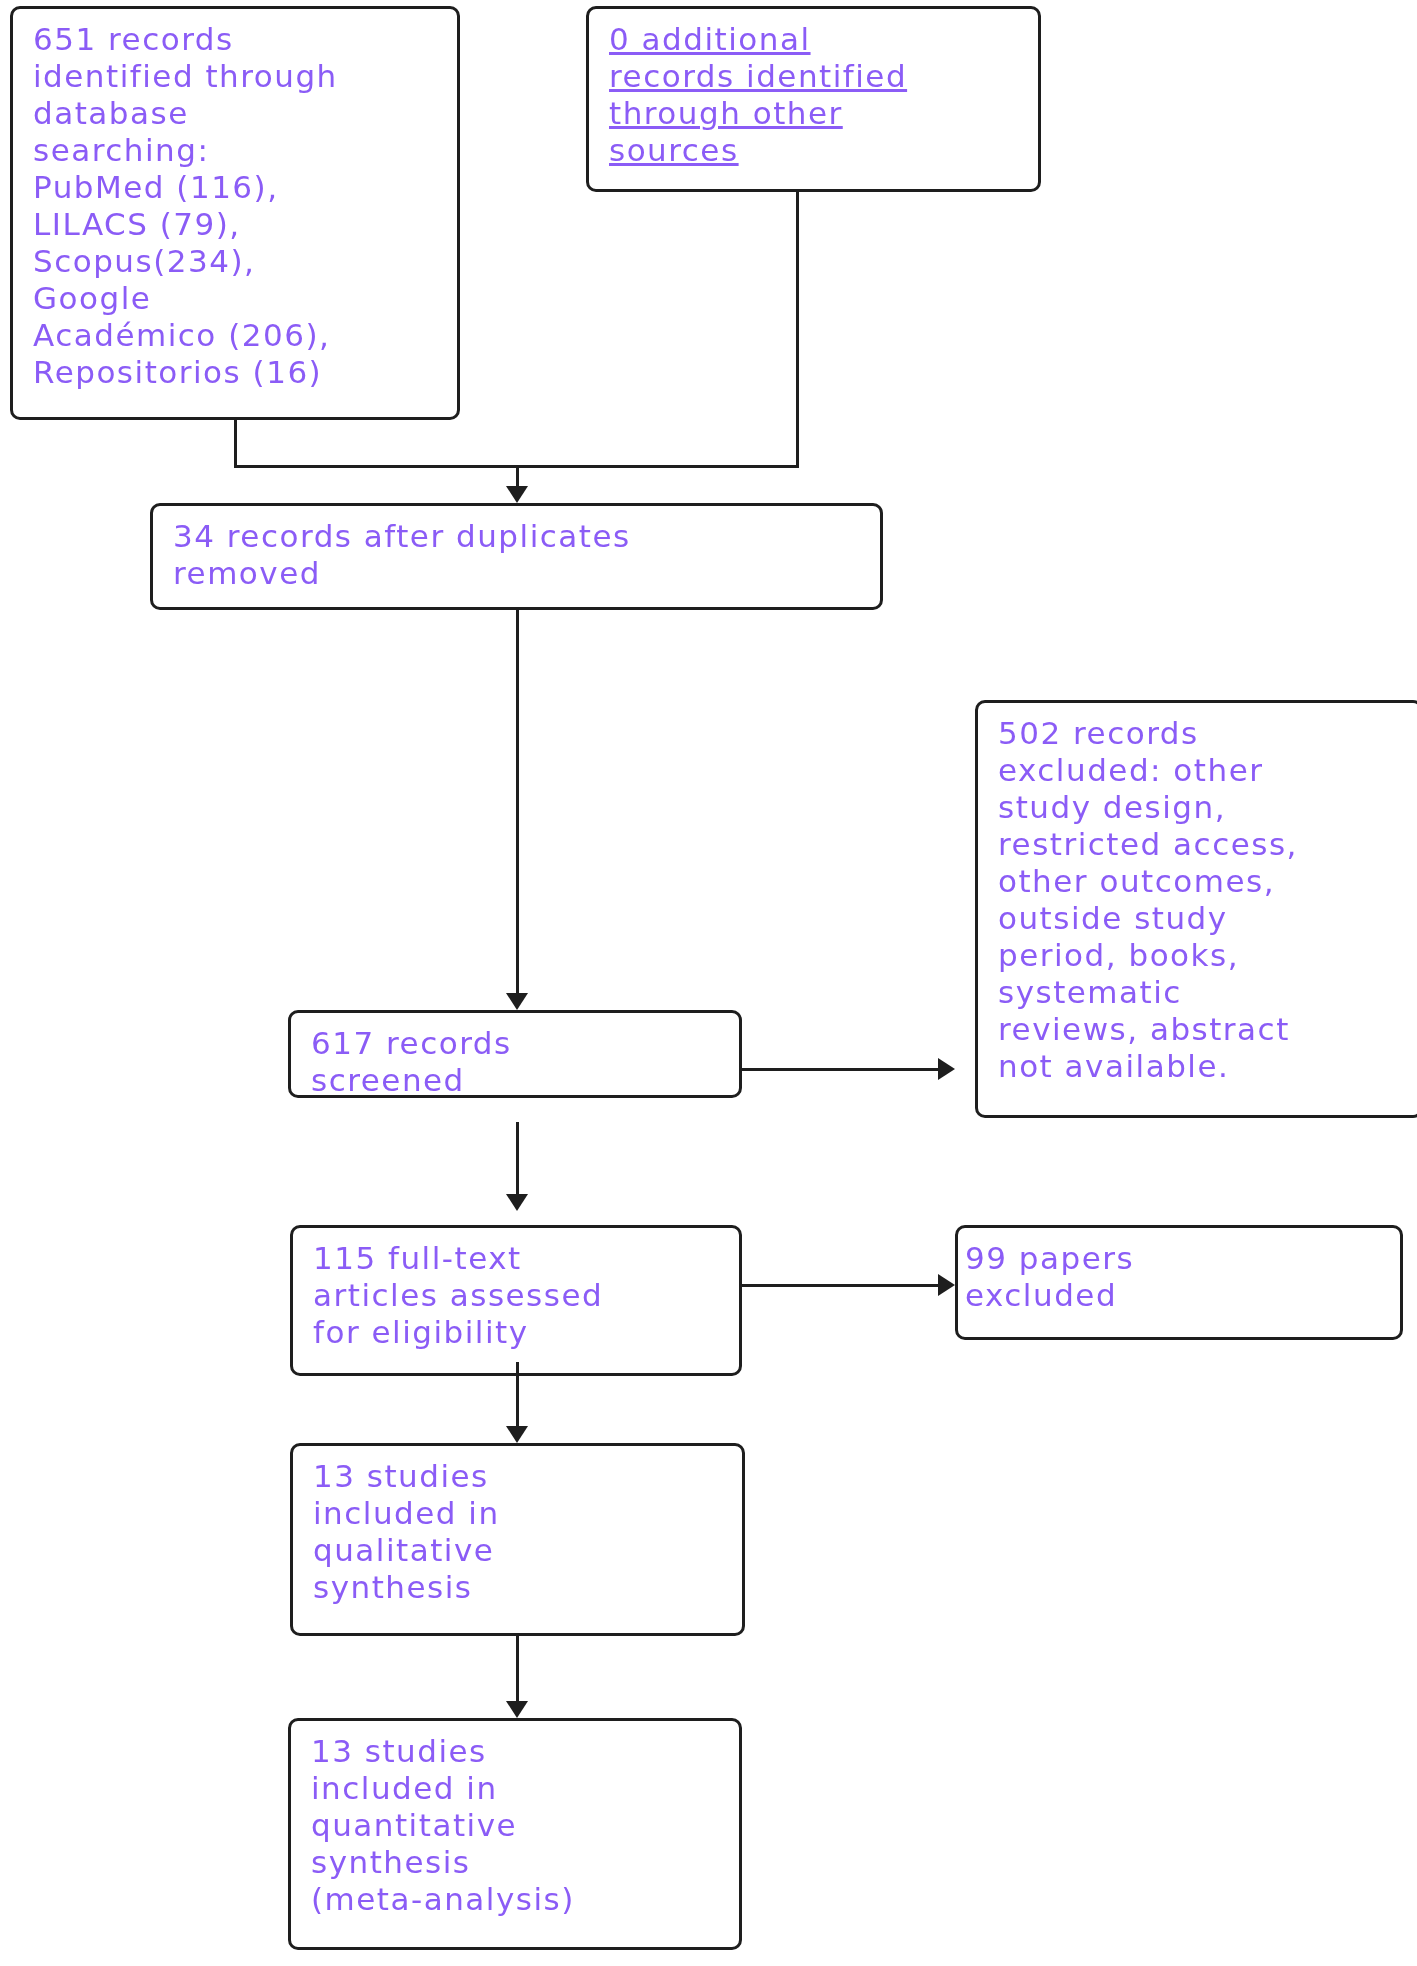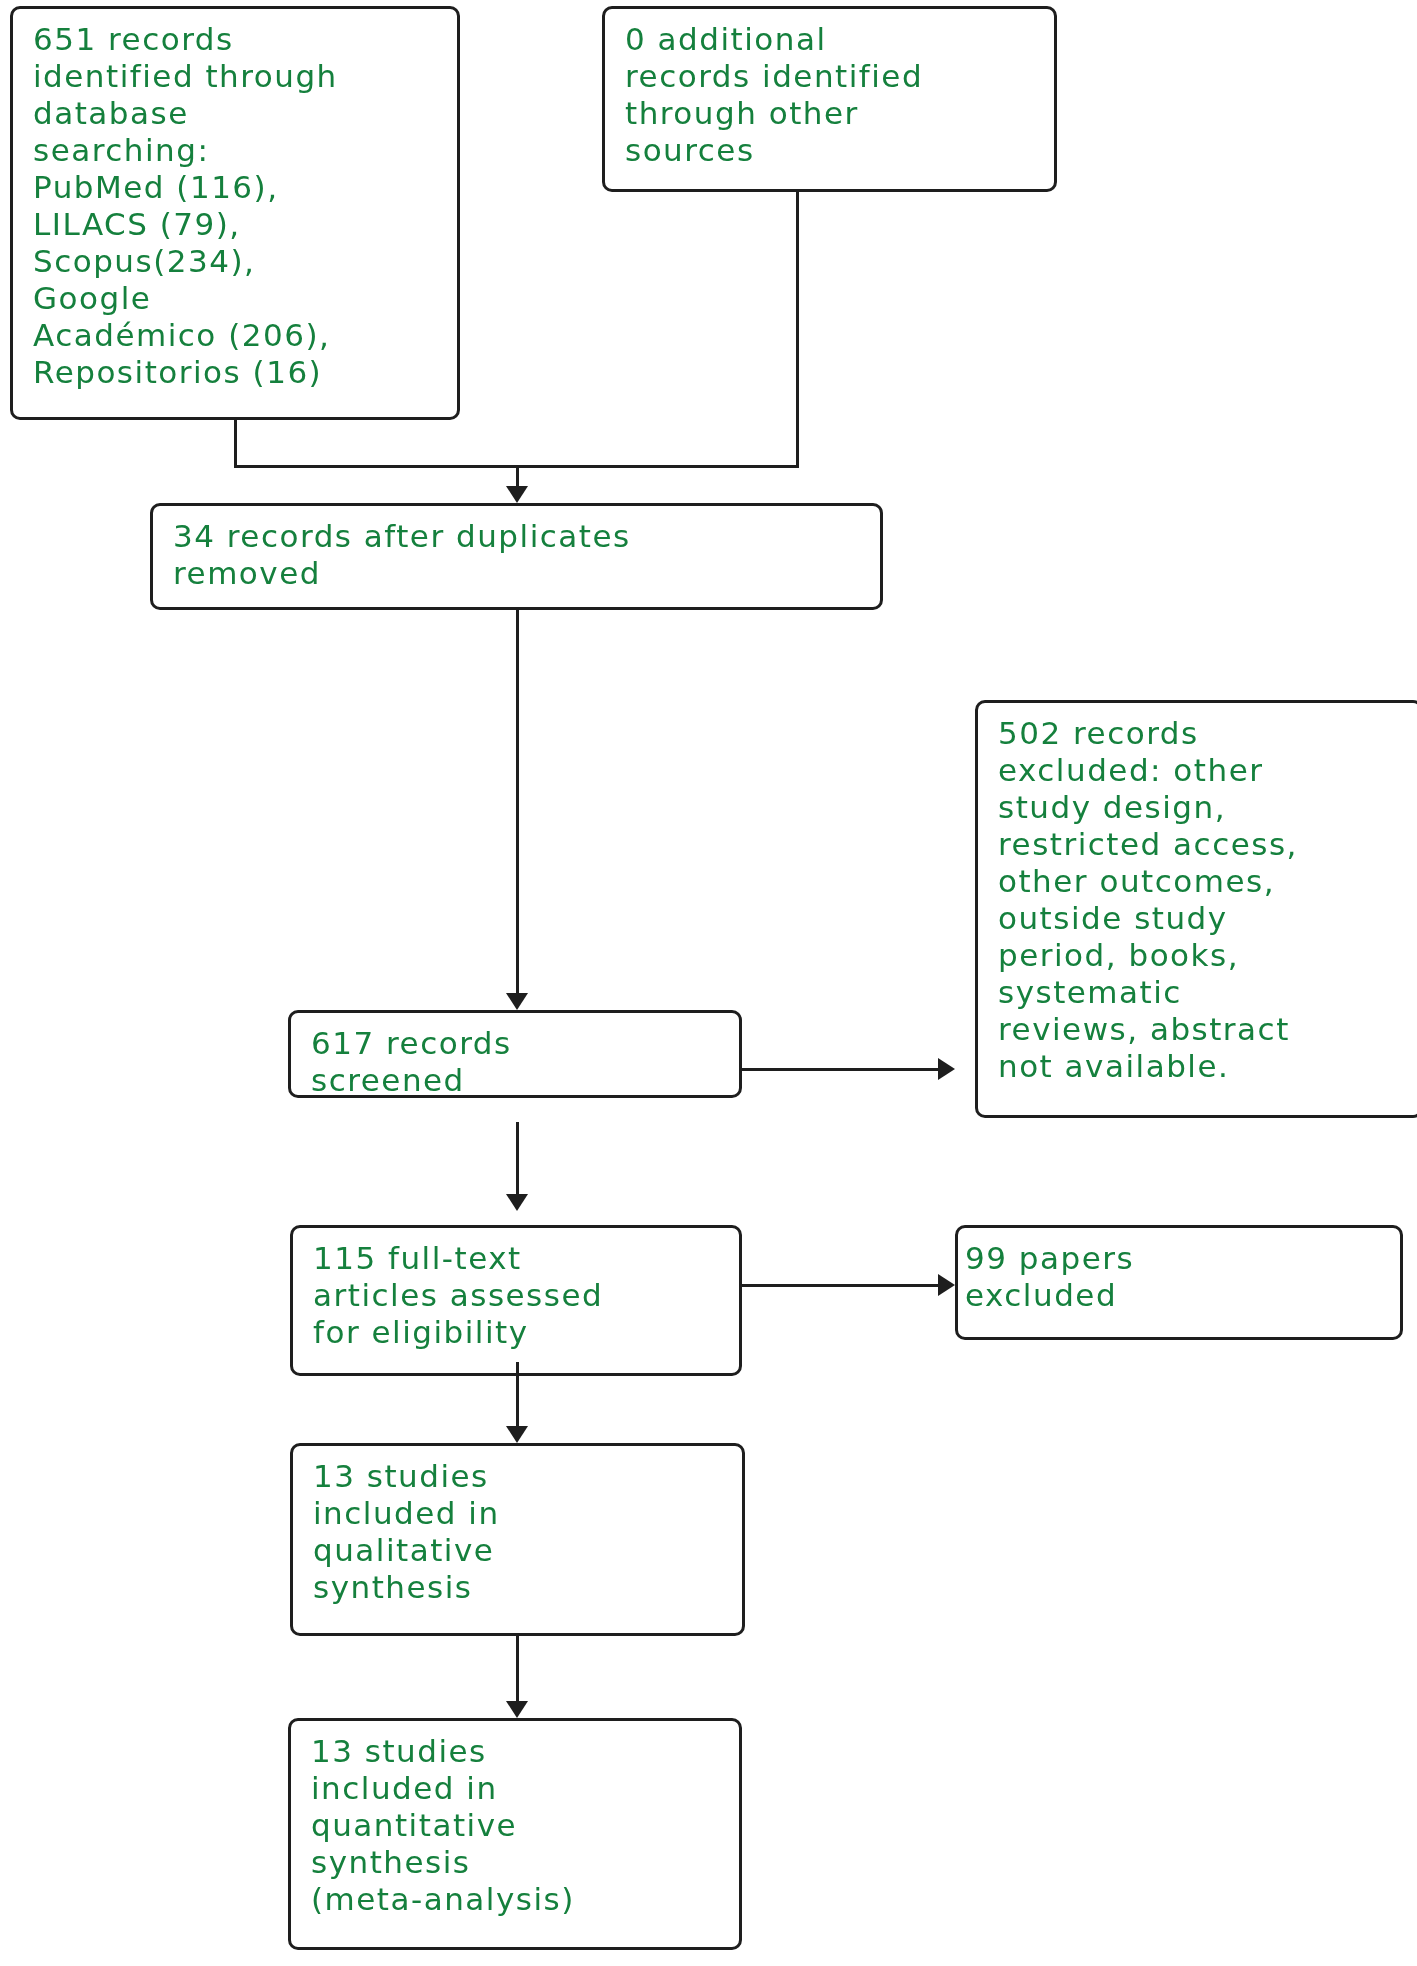--- a/index.html
+++ b/index.html
@@ -18,21 +18,21 @@
     position: absolute;
     box-sizing: border-box;
     background: #ffffff;
     border: 3px solid #1e1e1e;
     border-radius: 10px;
     padding: 12px 20px;
     font-family: "DejaVu Sans", sans-serif;
     font-size: 31px;
     line-height: 37px;
     letter-spacing: 1.5px;
-    color: #15803d;
+    color: #8b5cf6;
     white-space: pre;
   }
   .line {
     position: absolute;
     background: #1e1e1e;
   }
   .arrow-down {
     position: absolute;
     width: 0; height: 0;
     border-left: 11px solid transparent;
@@ -42,21 +42,21 @@
   .arrow-right {
     position: absolute;
     width: 0; height: 0;
     border-top: 11px solid transparent;
     border-bottom: 11px solid transparent;
     border-left: 17px solid #1e1e1e;
   }
 
   
   #b1 { left: 10px;  top: 6px;    width: 450px; height: 414px; }
-  #b2 { left: 602px; top: 6px;    width: 455px; height: 186px; }
+  #b2 { left: 586px; top: 6px;    width: 455px; height: 186px; text-decoration: underline; }
   #b3 { left: 150px; top: 503px;  width: 733px; height: 107px; }
   #b4 { left: 288px; top: 1010px; width: 454px; height: 88px; }
   #b5 { left: 955px; top: 700px;  width: 448px; height: 418px; margin-left: 20px; }
   #b6 { left: 290px; top: 1211px; width: 452px; height: 151px; margin-top: 14px; }
   #b7 { left: 955px; top: 1225px; width: 448px; height: 115px; padding-left: 7px; }
   #b8 { left: 290px; top: 1443px; width: 455px; height: 193px; }
   #b9 { left: 288px; top: 1718px; width: 454px; height: 232px; }
 
   
   #c1  { left: 234px; top: 420px;  width: 3px;   height: 48px; }   

